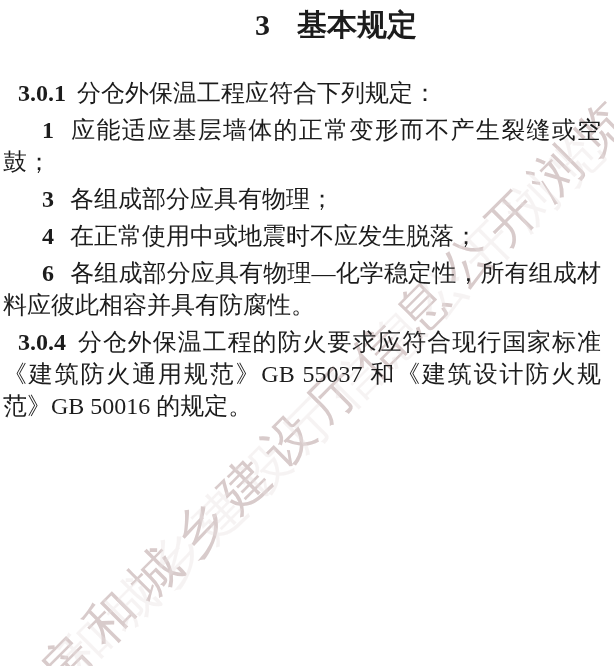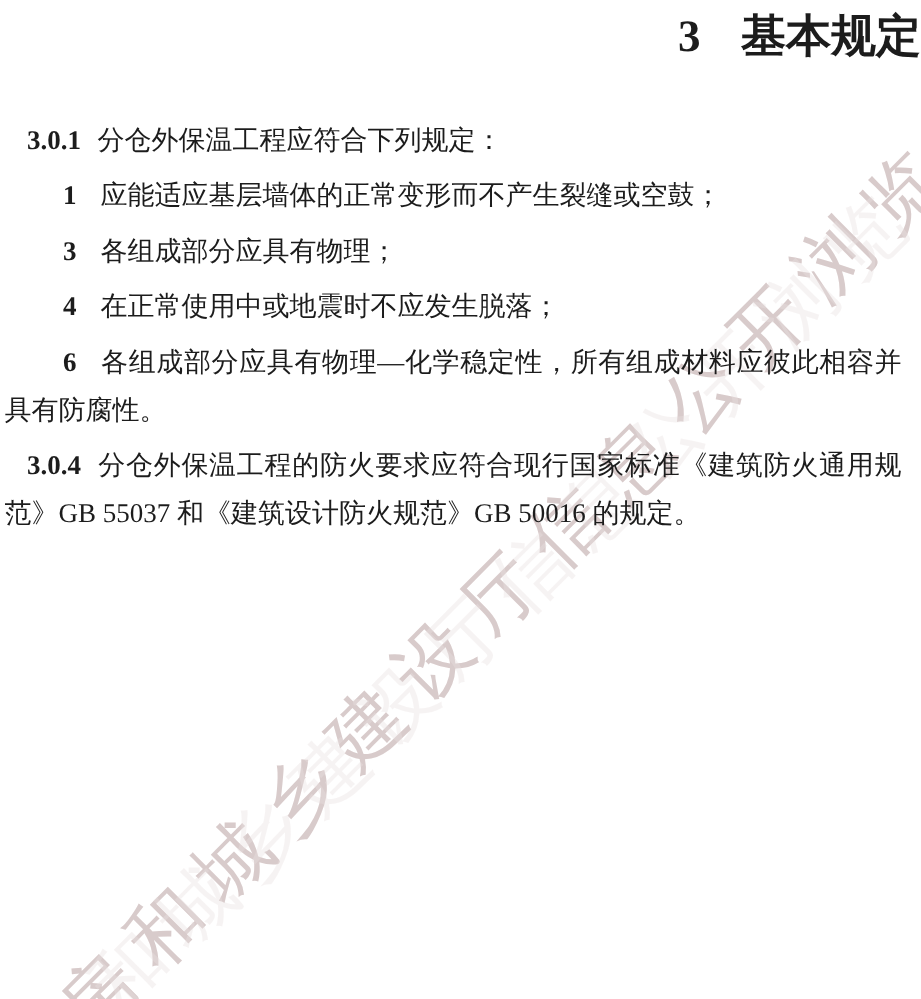--- a/index.html
+++ b/index.html
@@ -31,32 +31,32 @@
   .wm1 { left: 316px; top: 414px; opacity: 0.85; }
   .wm2 { left: 292px; top: 444px; opacity: 0.38; }
   
   .content {
     position: relative;
     z-index: 2;
   }
   .title {
     padding-top: 8px;
     padding-left: 58px;
-    text-align: right;
+    text-align: center;
     font-weight: bold;
     font-size: 30px;
     line-height: 34px;
   }
   .title .title-num { margin-right: 27px; }
   .body {
     padding: 30px 13px 0 3px;
   }
   .body p {
     margin: 5px 0 0 0;
-    font-size: 18px;
+    font-size: 24px;
     line-height: 32px;
     text-align: justify;
   }
   p.clause { text-indent: 15px; }
   p.item   { text-indent: 39px; }
   .num {
     font-weight: bold;
     font-family: "Liberation Serif", "DejaVu Serif", serif;
   }
   p.clause .num { margin-right: 11px; }

